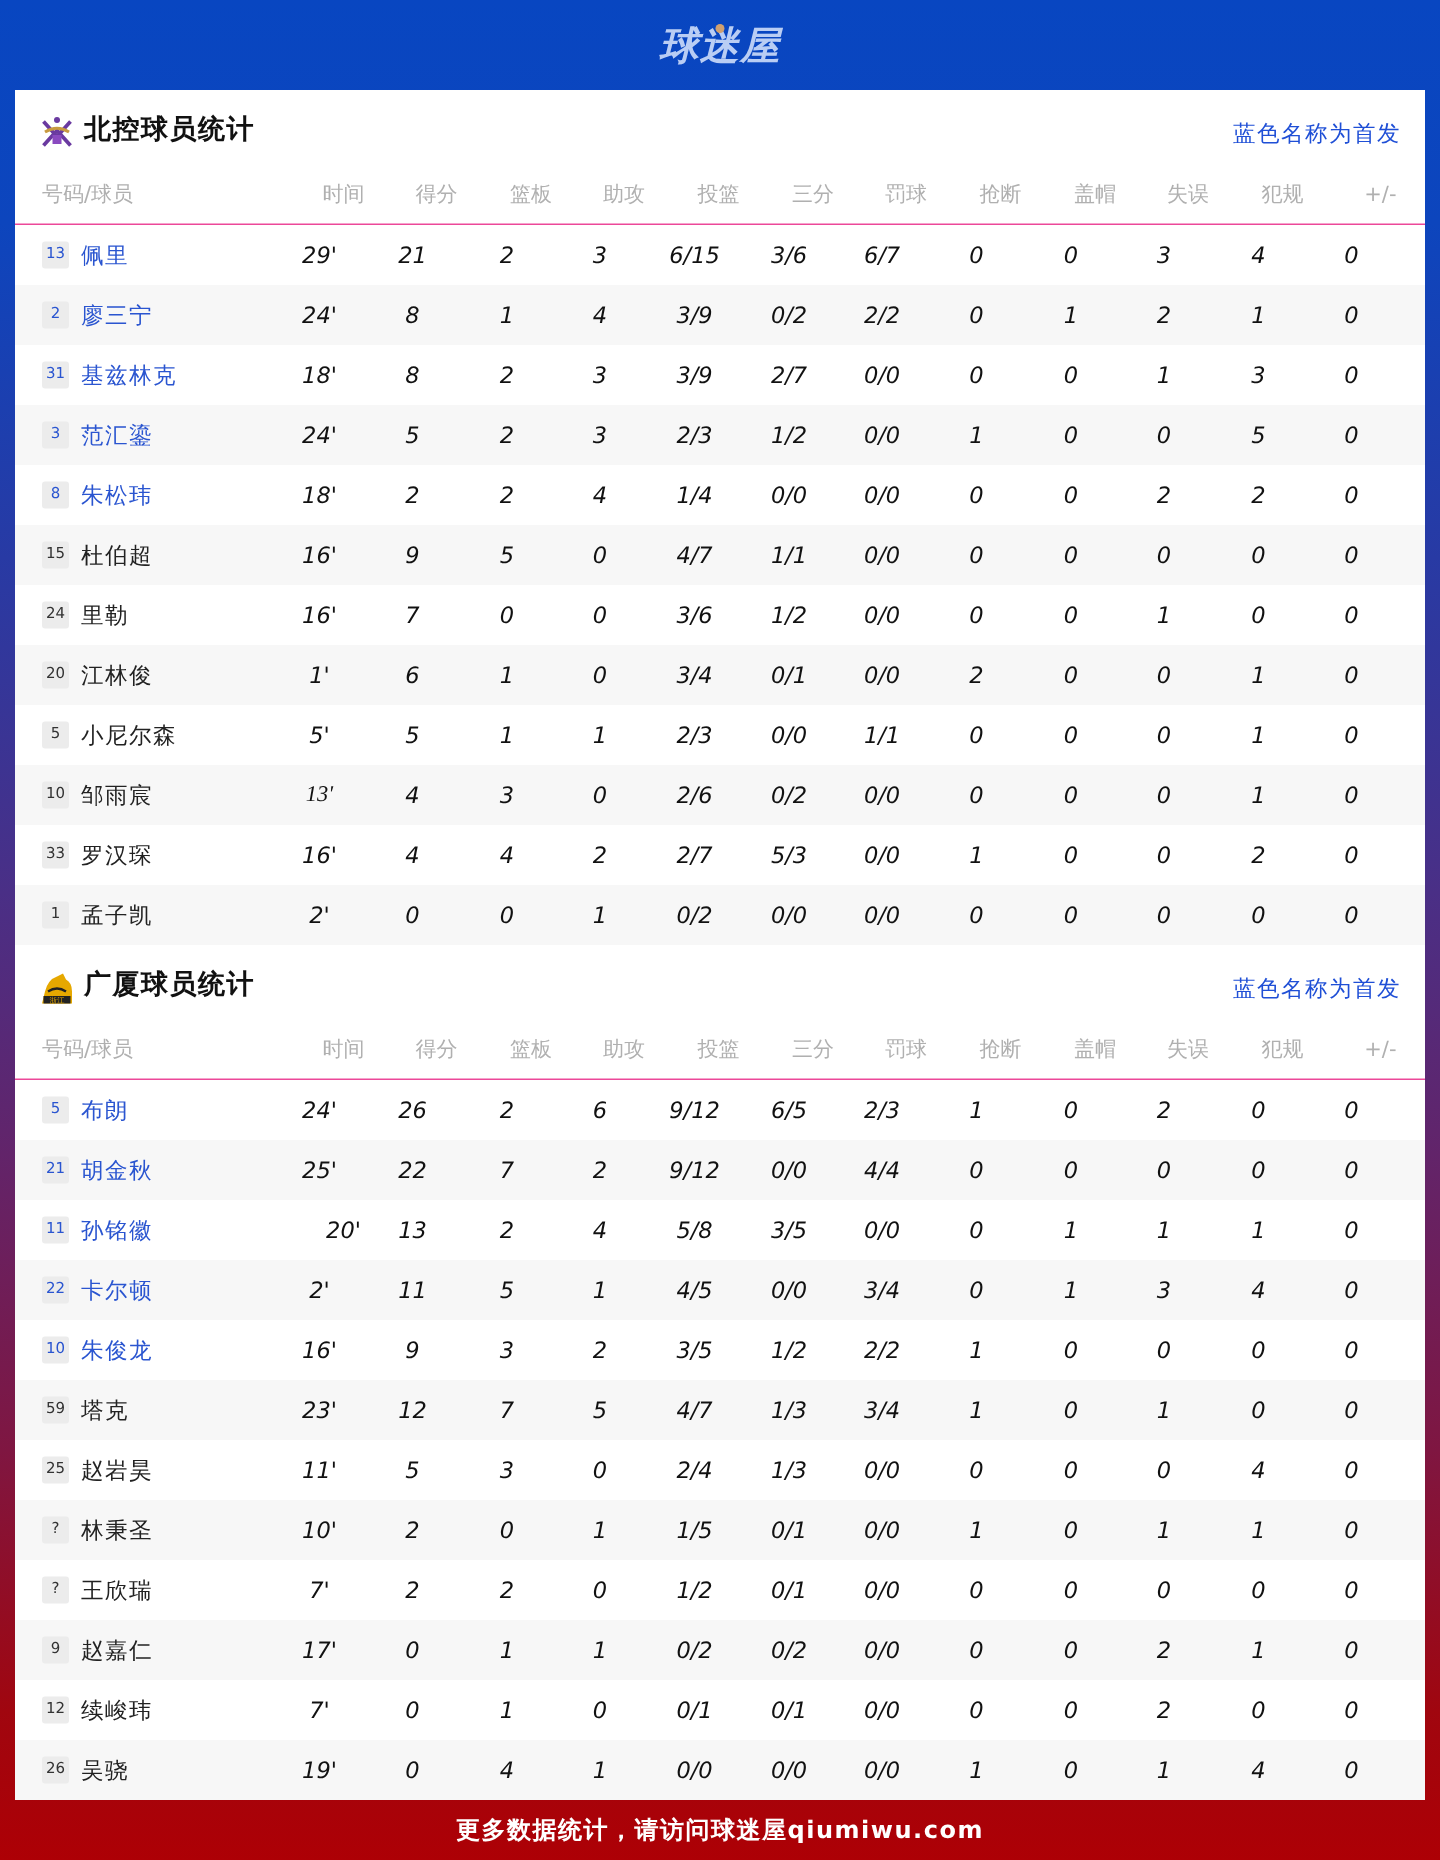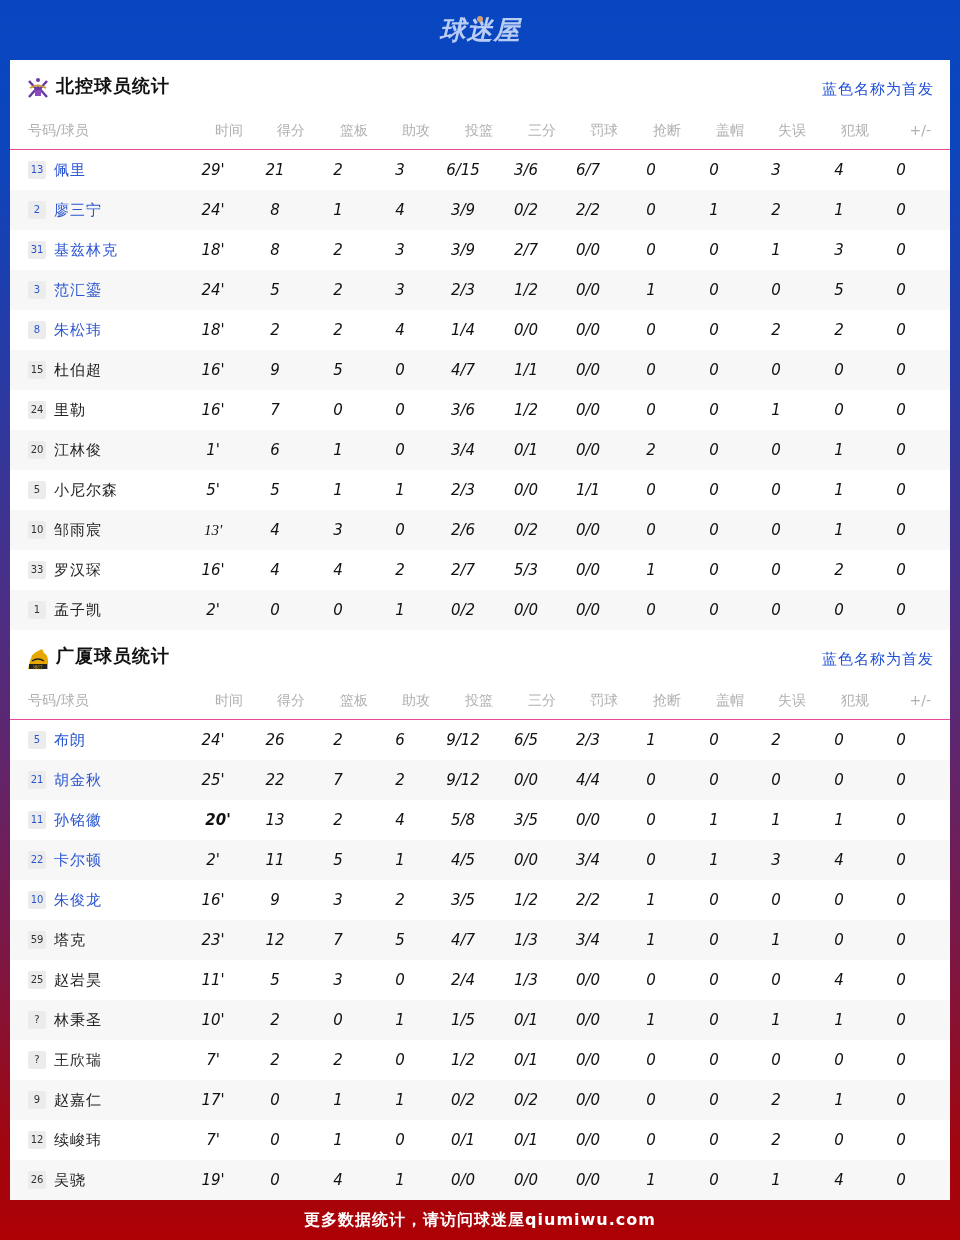--- a/index.html
+++ b/index.html
@@ -366,21 +366,21 @@
           <span class="cell" style="left: 548px;">4/4</span>
           <span class="cell" style="left: 611px;">0</span>
           <span class="cell" style="left: 674px;">0</span>
           <span class="cell" style="left: 736px;">0</span>
           <span class="cell" style="left: 799px;">0</span>
           <span class="cell" style="left: 861px;">0</span>
         </div>
         <div class="row">
           <span class="jersey starter">11</span>
           <span class="pname starter">孙铭徽</span>
-          <span class="cell" style="left: 178px; font-weight: bold;">20'</span>
+          <span class="cell" style="left: 189px;">20'</span>
           <span class="cell" style="left: 235px;">13</span>
           <span class="cell" style="left: 298px;">2</span>
           <span class="cell" style="left: 360px;">4</span>
           <span class="cell" style="left: 423px;">5/8</span>
           <span class="cell" style="left: 486px;">3/5</span>
           <span class="cell" style="left: 548px;">0/0</span>
           <span class="cell" style="left: 611px;">0</span>
           <span class="cell" style="left: 674px;">1</span>
           <span class="cell" style="left: 736px;">1</span>
           <span class="cell" style="left: 799px;">1</span>

